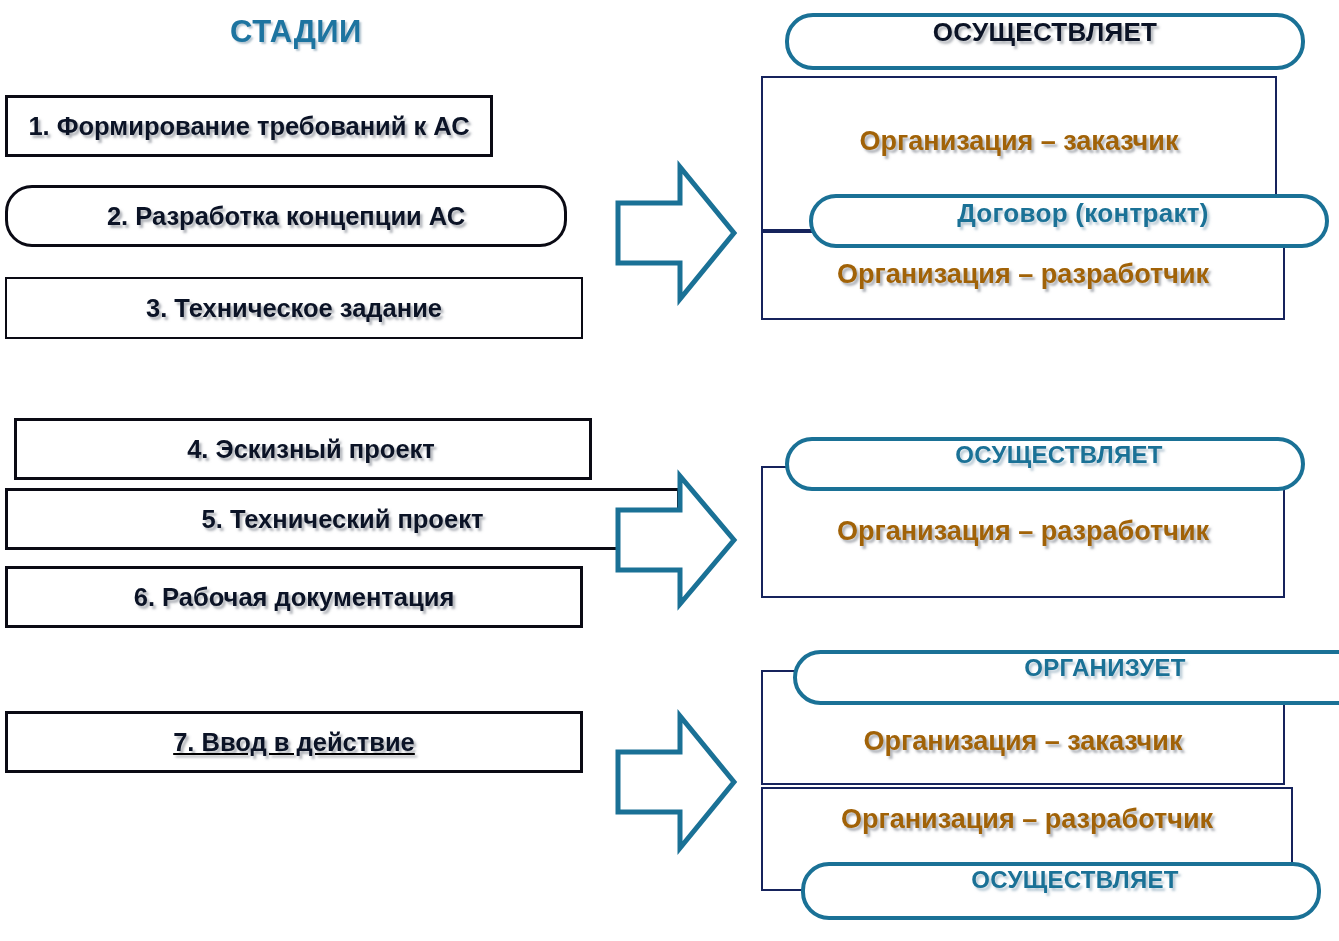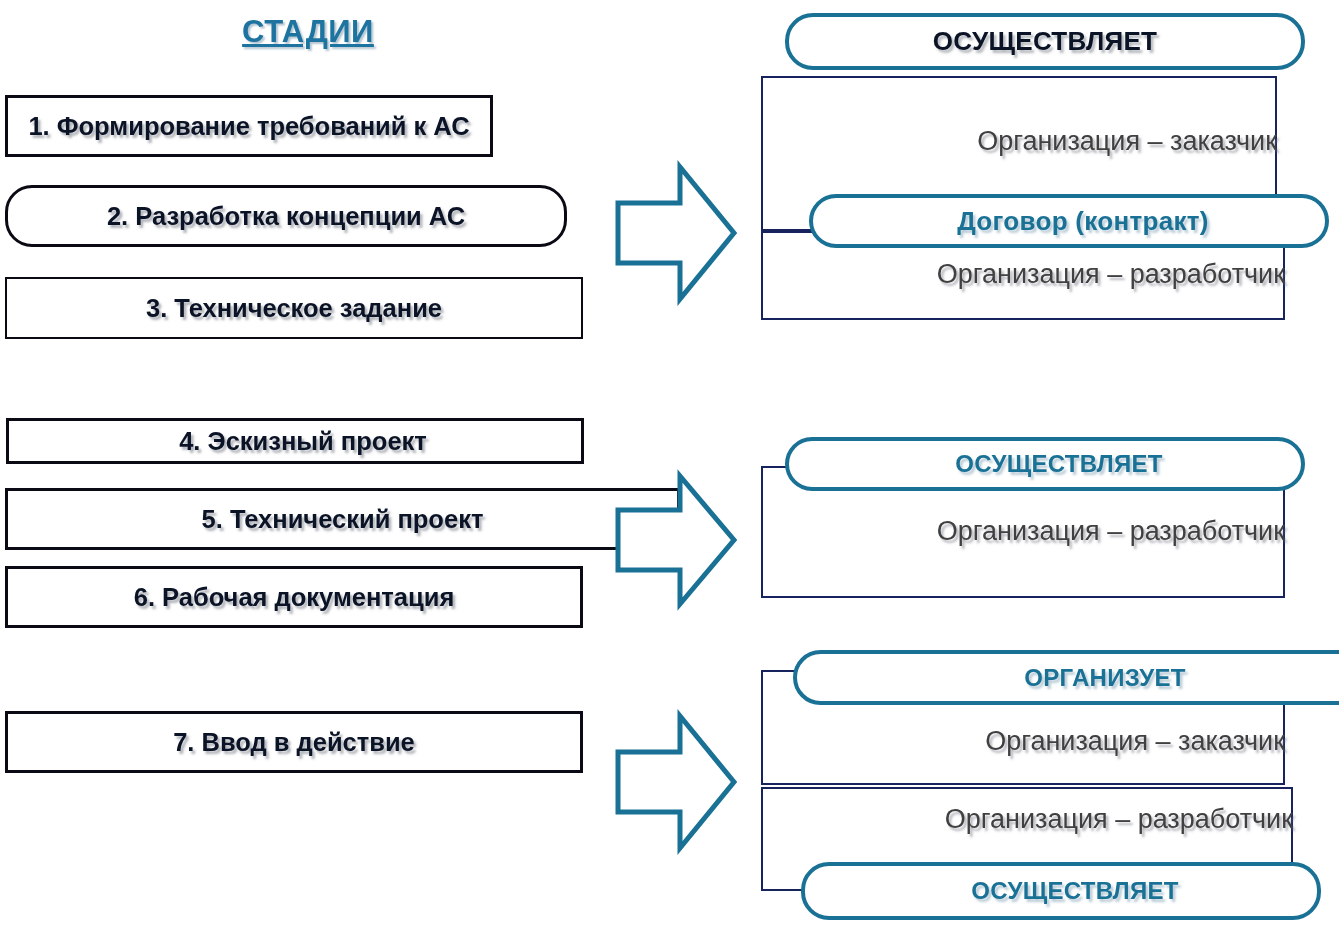--- a/index.html
+++ b/index.html
@@ -58,35 +58,35 @@
   }
   .navy-rect {
     position: absolute;
     box-sizing: border-box;
     background: #ffffff;
     border: 2.2px solid #16235C;
   }
   .navy-text {
     position: absolute;
     width: 100%;
-    text-align: right;
-    font-weight: normal;
+    text-align: center;
+    font-weight: bold;
     font-size: 27px;
-    color: #404040;
+    color: #a16207;
     white-space: nowrap;
     text-shadow: 2.5px 2.5px 2.5px rgba(110,115,125,0.55);
   }
   .pill {
     position: absolute;
     box-sizing: border-box;
     background: #ffffff;
     border: 4.5px solid #1A7196;
     border-radius: 28px;
     display: flex;
-    align-items: center;
+    align-items: flex-start;
     justify-content: center;
     z-index: 5;
   }
   .pill-label {
     font-weight: bold;
     font-size: 26px;
     letter-spacing: 0.3px;
     white-space: nowrap;
   }
   .pill-label.dark {
@@ -100,47 +100,47 @@
   }
   .pill-label.small {
     font-size: 24px;
   }
 </style>
 </head>
 <body>
 
 <div id="canvas">
 
-  <div class="col-title" style="left:16px; top:14px; width:584px;text-decoration:underline;">СТАДИИ</div>
+  <div class="col-title" style="left:4px; top:14px; width:584px;">СТАДИИ</div>
 
   <div class="stage-box" style="left:5px; top:95px; width:488px; height:62px;">
     <span class="stage-label">1. Формирование требований к АС</span>
   </div>
 
   <div class="stage-box" style="left:5px; top:185px; width:562px; height:62px;border-radius:27px;">
     <span class="stage-label">2. Разработка концепции АС</span>
   </div>
 
   <div class="stage-box thin" style="left:5px; top:277px; width:578px; height:62px;">
     <span class="stage-label">3. Техническое задание</span>
   </div>
 
-  <div class="stage-box" style="left:6px; top:418px; width:578px; height:46px;padding-left:16px;">
+  <div class="stage-box" style="left:14px; top:418px; width:578px; height:62px;padding-left:16px;">
     <span class="stage-label">4. Эскизный проект</span>
   </div>
 
   <div class="stage-box" style="left:5px; top:488px; width:675px; height:62px;">
     <span class="stage-label">5. Технический проект</span>
   </div>
 
   <div class="stage-box" style="left:5px; top:566px; width:578px; height:62px;">
     <span class="stage-label">6. Рабочая документация</span>
   </div>
 
-  <div class="stage-box" style="left:5px; top:711px; width:578px; height:62px;">
+  <div class="stage-box" style="left:5px; top:711px; width:578px; height:62px;text-decoration:underline;">
     <span class="stage-label">7. Ввод в действие</span>
   </div>
 
 
   <div class="arrow" style="left:615px; top:163px;">
     <svg width="122" height="140" viewBox="0 0 122 140">
       <polygon points="3,40 65,40 65,4 119,70 65,136 65,100 3,100" fill="#ffffff" stroke="#1A7196" stroke-width="5" stroke-linejoin="miter"></polygon>
     </svg>
   </div>
 

